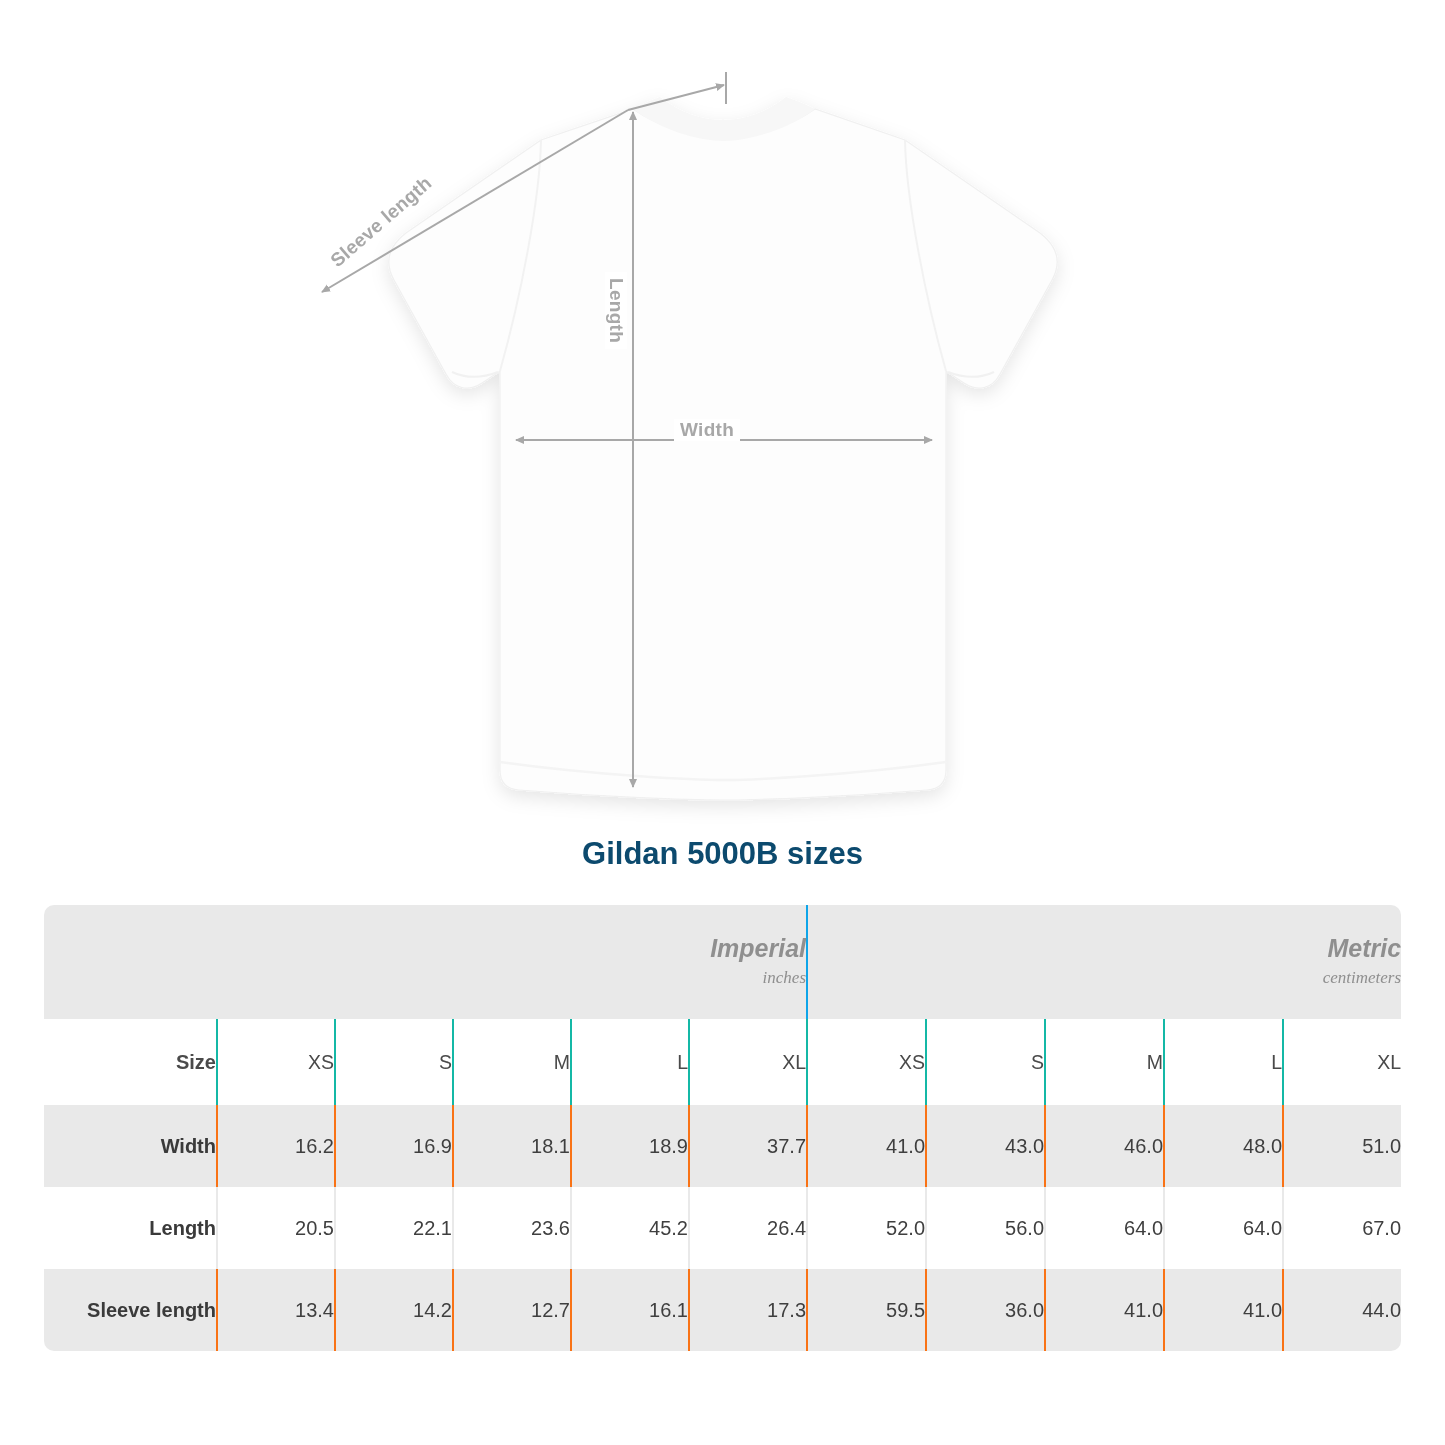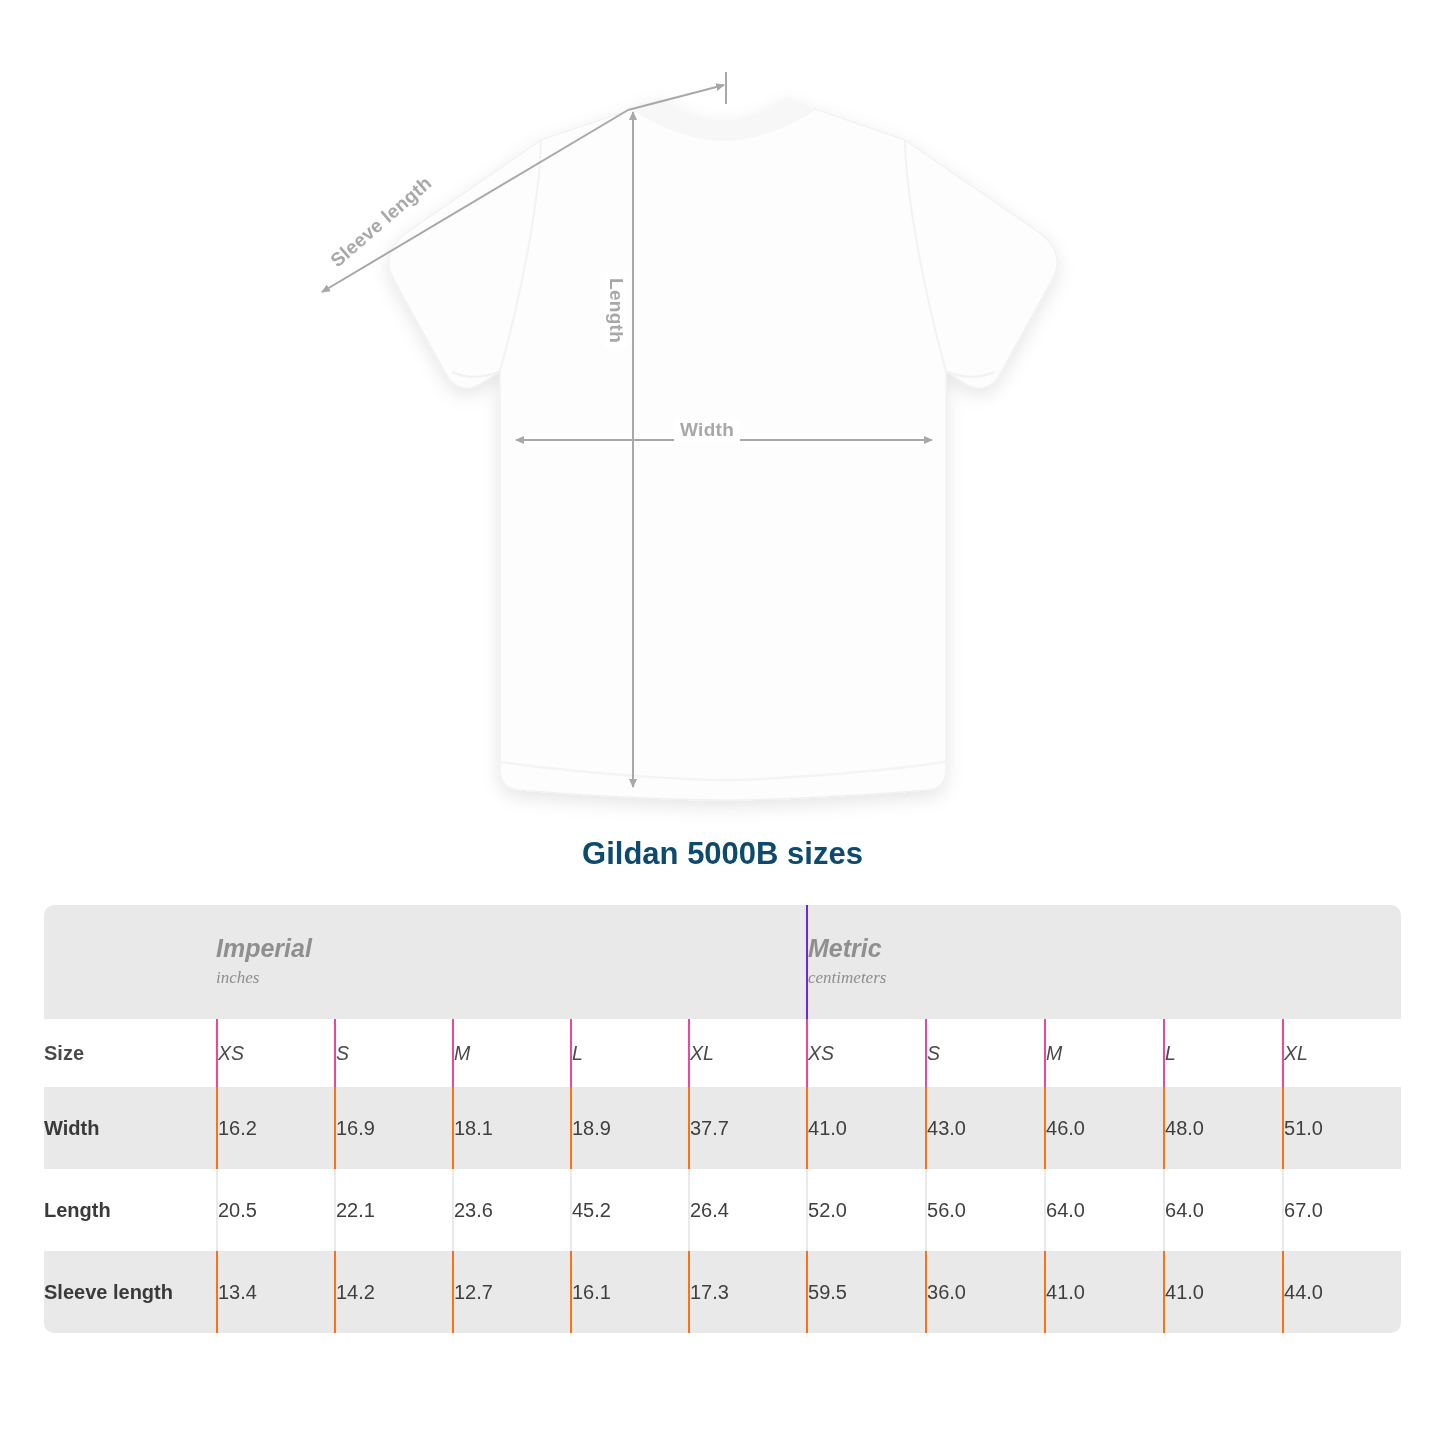--- a/index.html
+++ b/index.html
@@ -89,21 +89,21 @@
     margin: 33px 44px 0 44px;
   }
   table.size-table {
     border-collapse: separate;
     border-spacing: 0;
     width: 1357px;
     table-layout: fixed;
   }
   table.size-table td,
   table.size-table th {
-    text-align: left;
+    text-align: right;
     vertical-align: middle;
     padding: 0;
     font-weight: normal;
   }
 
   
   .unit-row td {
     height: 114px;
     background: #e9e9e9;
   }
@@ -118,21 +118,21 @@
   }
   .unit-sub {
     font-size: 17px;
     font-style: italic;
     color: #8f8f8f;
     line-height: 1.6;
     font-family: Liberation Serif, serif;
   }
 
   .head-row td {
-    height: 68px;
+    height: 86px;
     background: #ffffff;
     font-size: 19.5px;
     color: #4a4a4a;
   }
   .head-row td.rowhead {
     font-weight: bold;
     font-size: 20px;
   }
   .head-row td.colhead { font-weight: normal; }
 
@@ -146,22 +146,22 @@
   .data-row td.rowhead {
     font-weight: bold;
     color: #3a3a3a;
   }
   .data-row.last td:first-child { border-bottom-left-radius: 10px; }
   .data-row.last td:last-child  { border-bottom-right-radius: 10px; }
 
   
   .sep { border-left: 2px solid #f97316; }
   .data-row.plain .sep { border-left: 2px solid #e9e9e9; }
-  .head-row .sep { border-left: 2px solid #ec4899; font-style: italic; }
-  .unit-row .sep-unit { border-left: 2px solid #6d28d9; }
+  .head-row .sep { border-left: 2px solid #14b8a6; }
+  .unit-row .sep-unit { border-left: 2px solid #0ea5e9; }
 </style>
 </head>
 <body>
 
 <div class="page">
 
   <div class="illustration">
     <svg class="shirt-svg" width="1445" height="830" viewBox="0 0 1445 830">
       <defs>
         <filter id="softShadow" x="-20%" y="-20%" width="140%" height="140%">

